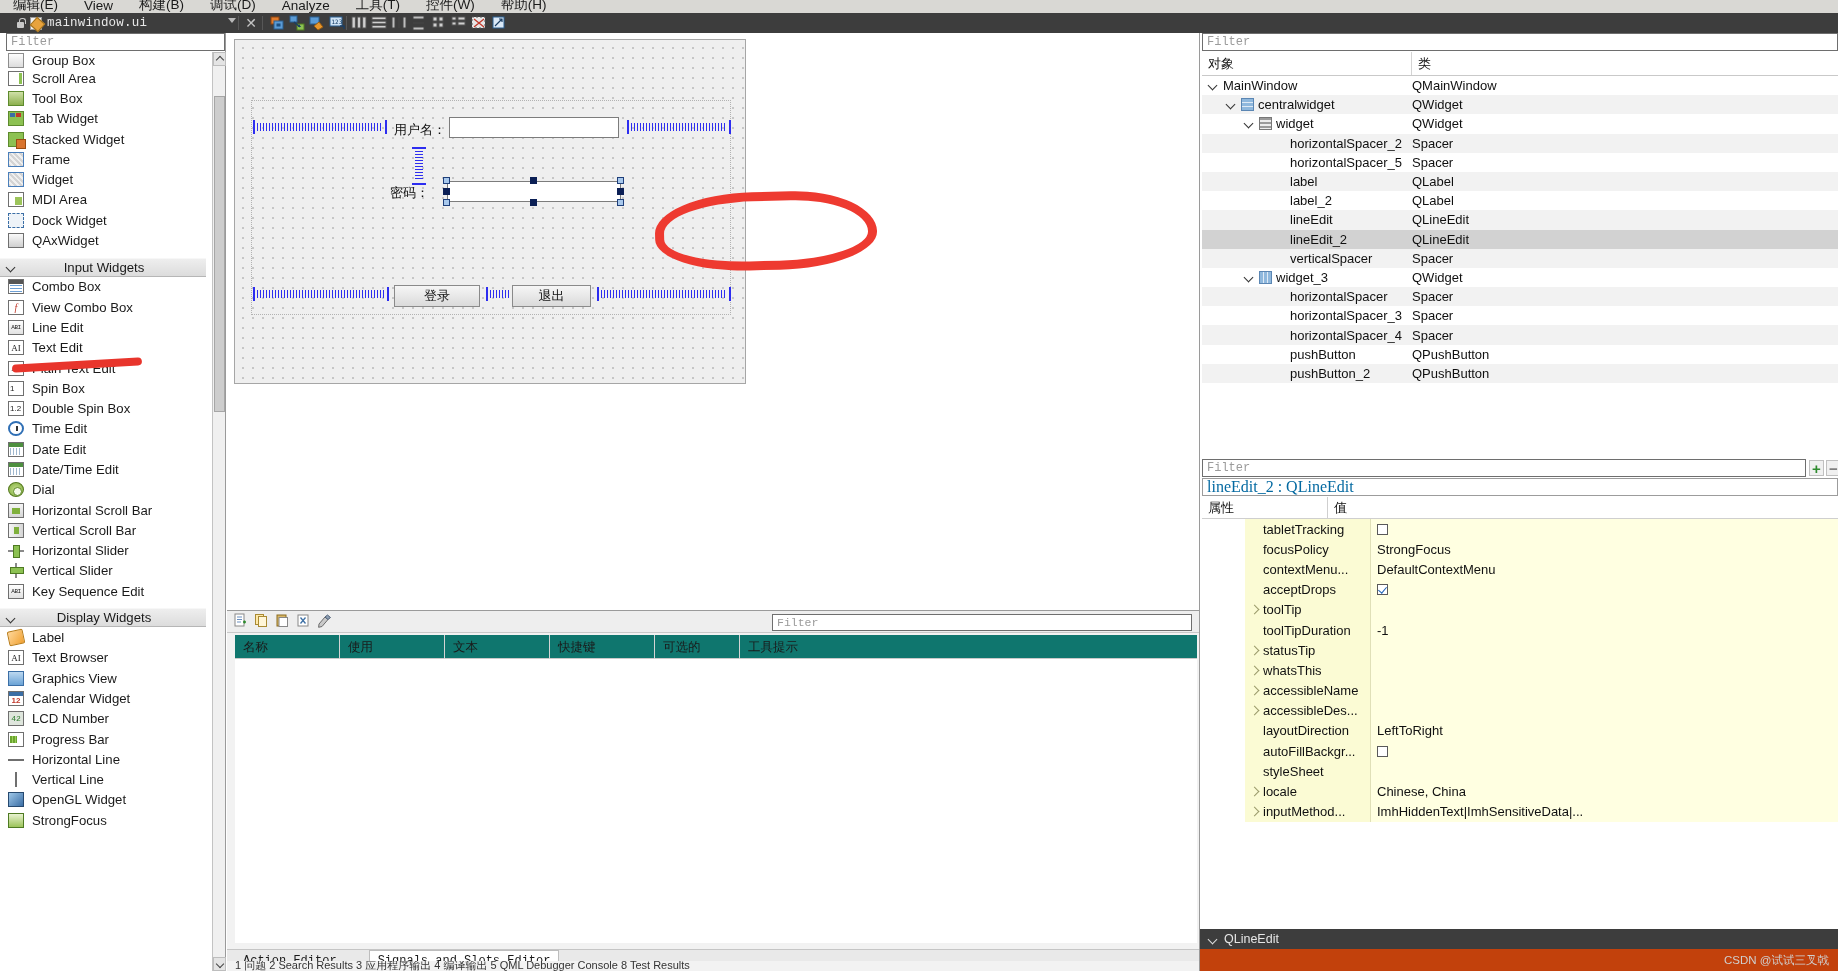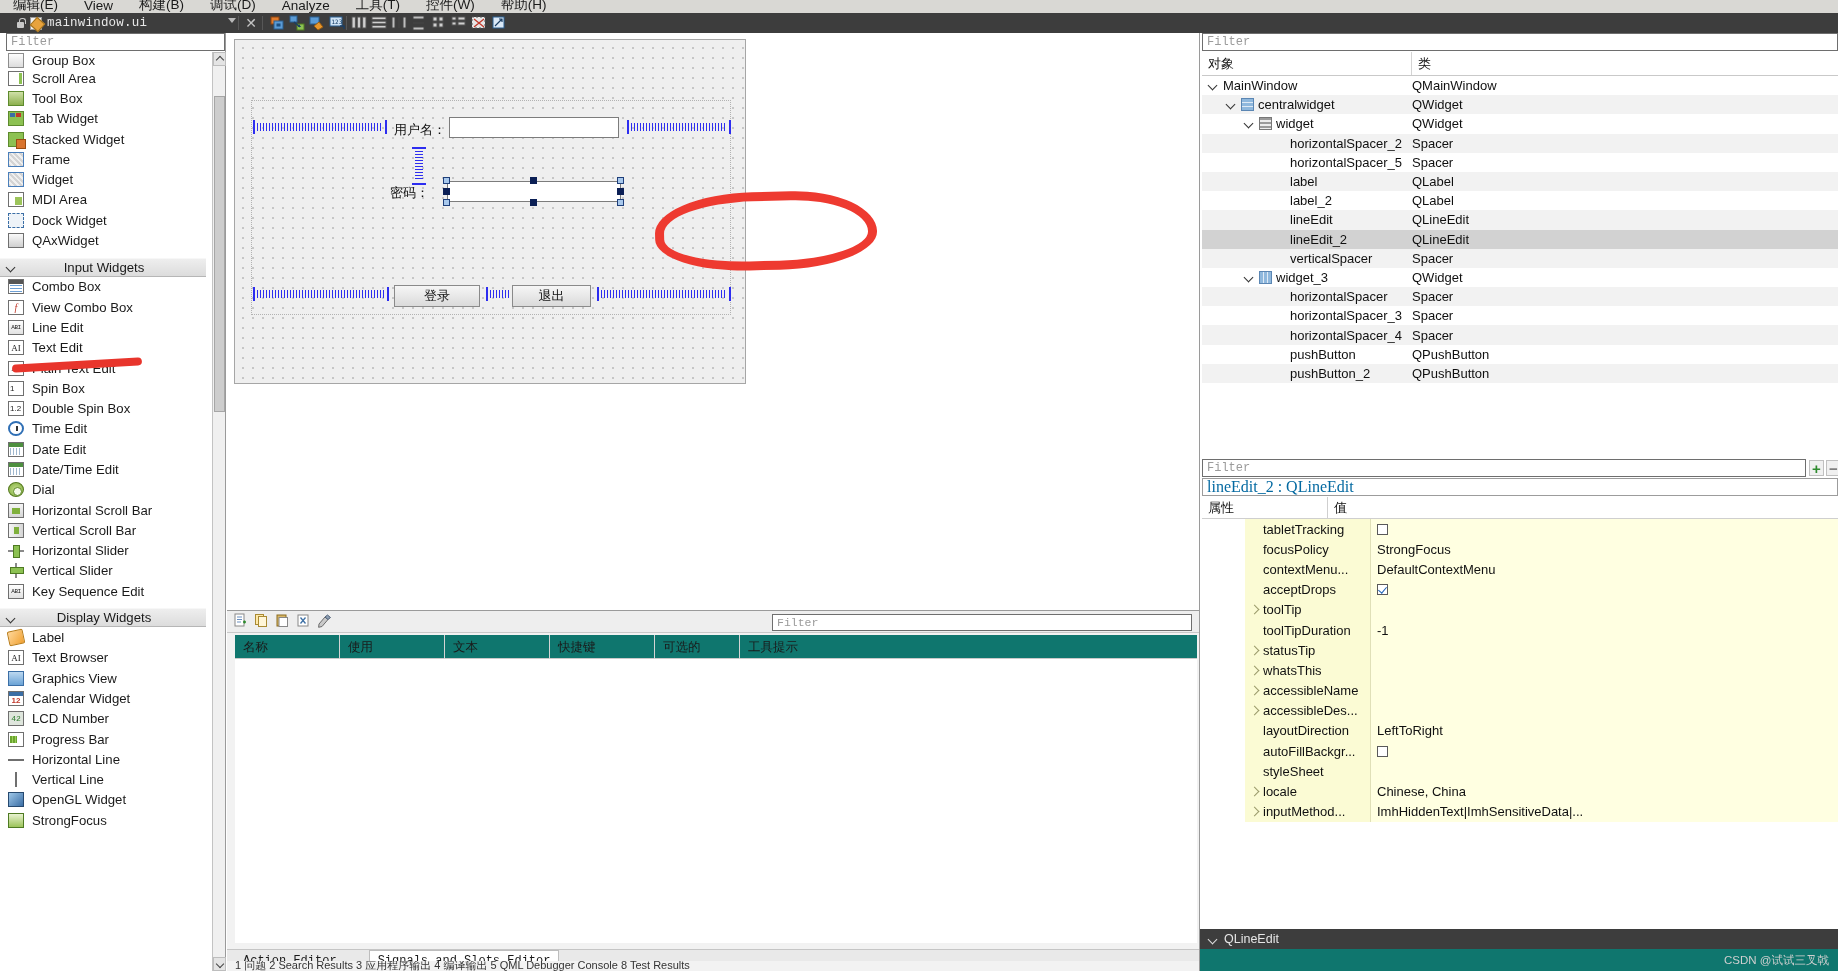--- a/index.html
+++ b/index.html
@@ -418,21 +418,21 @@
   .pe-foot {
     position:absolute; left:0px; bottom:22px; width:639px; height:20px;
     background:#3d3d3d; color:#e6e6e6; display:flex; align-items:center; gap:6px;
     padding-left:8px; font-size:12.5px;
   }
   .pe-foot .twist2{width:10px;height:10px;position:relative;}
   .pe-foot .twist2::after{content:"";position:absolute;left:1px;top:2px;width:6px;height:6px;
     border-right:1.6px solid #ddd;border-bottom:1.6px solid #ddd;transform:rotate(45deg);}
   .dark-strip {
     position:absolute; left:0; bottom:0; width:639px; height:22px;
-    background:#0f766e; color:#bdbdbd; display:flex; align-items:center;
+    background:#c2410c; color:#bdbdbd; display:flex; align-items:center;
     justify-content:flex-end; padding-right:10px; gap:6px; font-size:12px;
   }
   .csdn { color:#cfcfcf; font-size:11.5px; }
 
   
   .footer-clip{
     position:absolute; left:227px; bottom:0; width:972px; height:10px;
     background:#f2f2f2; overflow:hidden;
     font-size:11px; color:#333; white-space:nowrap;
   }

